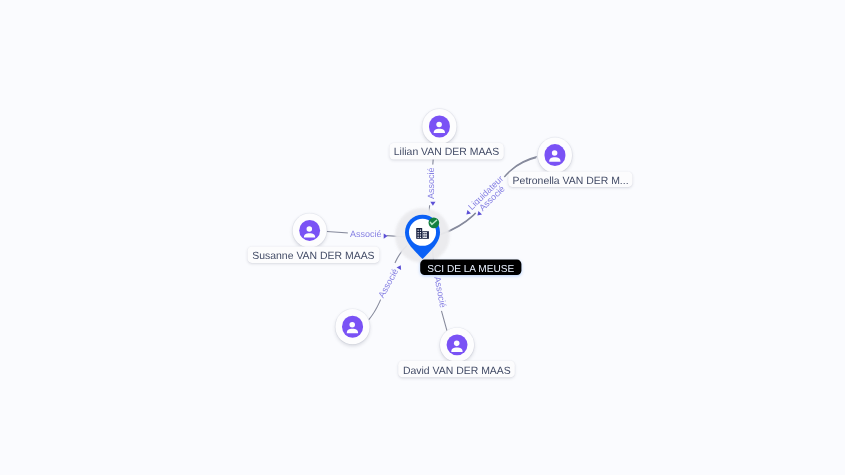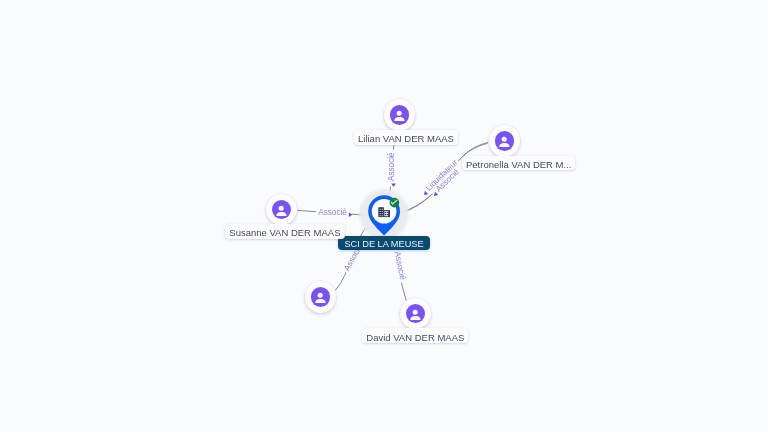--- a/index.html
+++ b/index.html
@@ -20,22 +20,22 @@
   
   .nlabel{position:absolute;height:14.9px;line-height:15.5px;padding:1.3px 4px 0;box-sizing:border-box;border-radius:4px;
           background:#fcfcfd;color:#424b66;font-size:9.5px;white-space:nowrap;
           box-shadow:0 1px 2.5px rgba(60,64,90,.17),0 0 0 .4px rgba(130,135,165,.06);
           letter-spacing:0;}
 
   
   .halo{position:absolute;width:50px;height:50px;border-radius:50%;background:#ebebee;
         filter:blur(1px);opacity:.95;}
   .clabel{position:absolute;height:13.5px;line-height:14.6px;padding:.7px 6.8px 0;box-sizing:border-box;
-          border-radius:4px;background:#0c4a6e;color:#e9f1ff;font-size:9.2px;white-space:nowrap;
-          box-shadow:0 1px 3px rgba(13,106,248,.30);letter-spacing:0;}
+          border-radius:4px;background:#000000;color:#e9f1ff;font-size:9.2px;white-space:nowrap;
+          box-shadow:0 1px 3px rgba(13,106,248,.30);letter-spacing:0;margin-left:44px;}
 </style>
 </head>
 <body>
 
 <div id="stage">
 
   <svg class="layer" viewBox="0 0 768 432">
     <g fill="none" stroke="#868a9c" stroke-width="1">
       <path d="M 394.7 131 C 393.9 148 391.2 174 389.9 196.6"></path>
       <path d="M 297.2 210.4 L 368.3 215.3"></path>

